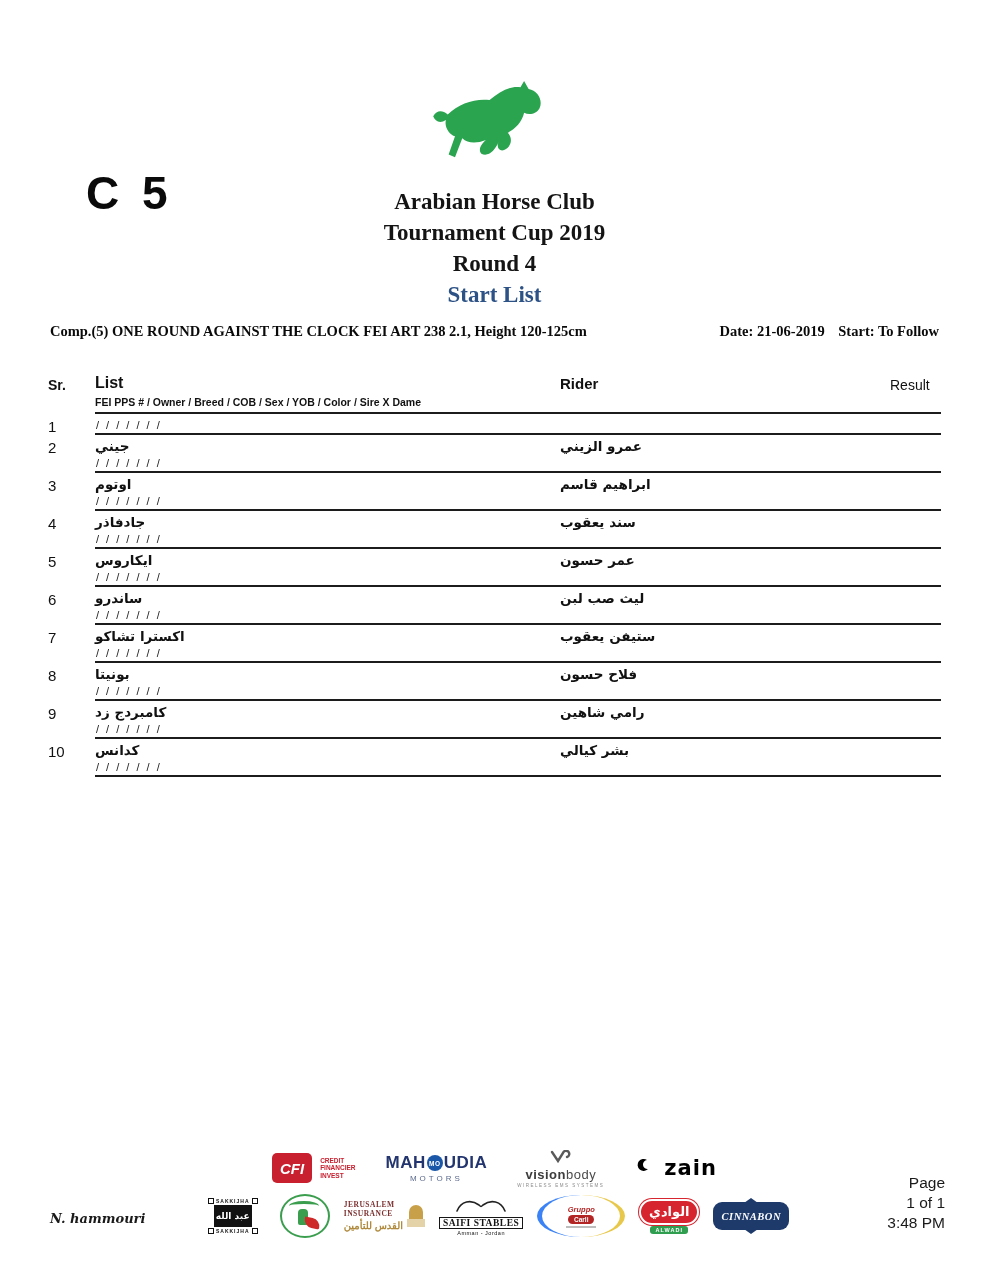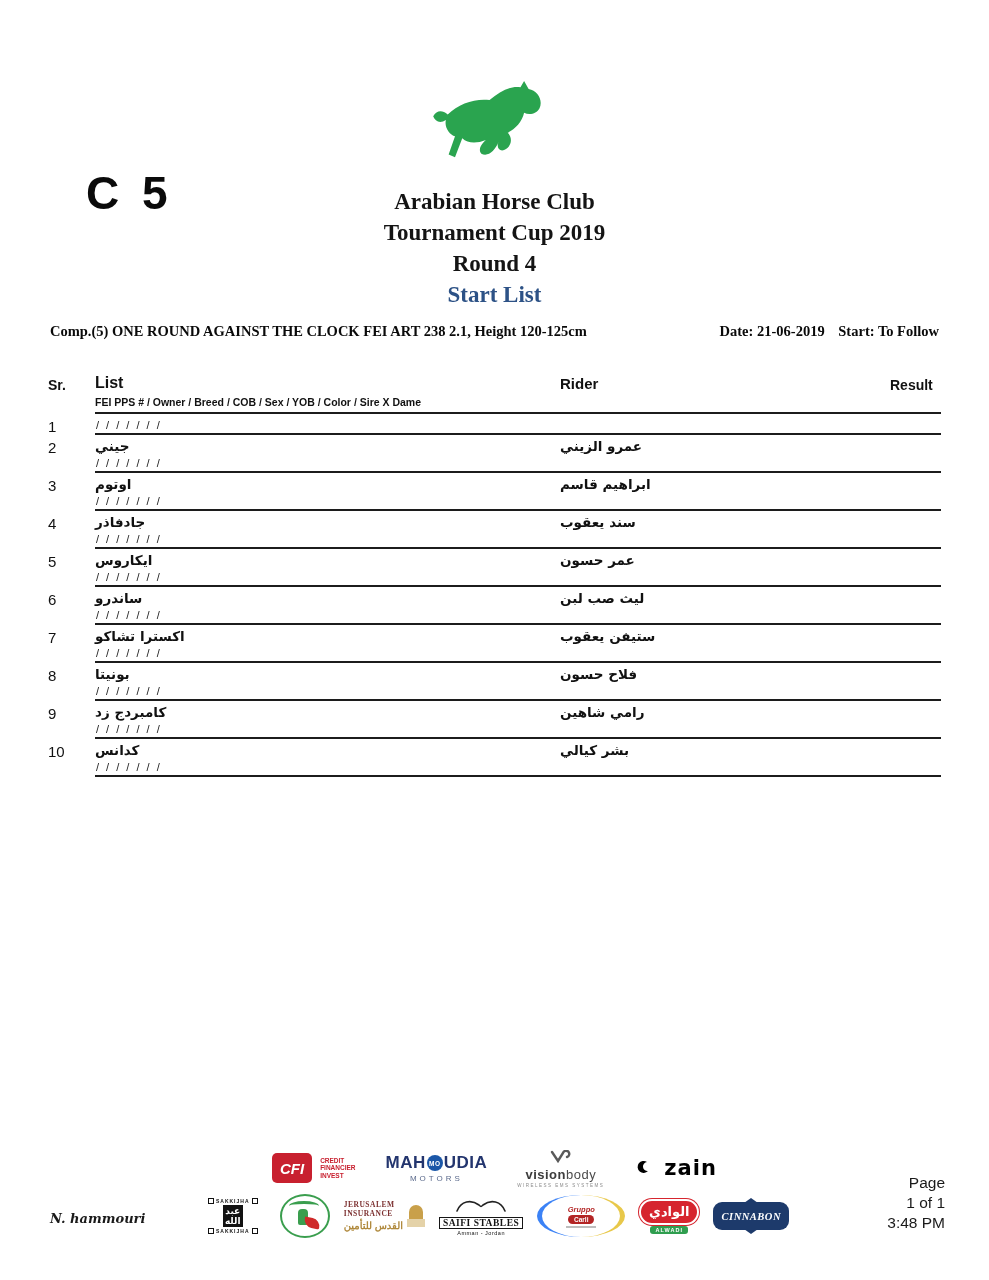--- a/index.html
+++ b/index.html
@@ -22,21 +22,21 @@
   .date-start span{margin-left:10px;}
 
   
   .start-table{position:absolute;left:48px;top:374px;width:893px;}
   .thead{display:flex;}
   .th-sr{width:47px;font-weight:bold;font-size:14px;padding-top:3px;}
   .thead-body{flex:1;}
   .th-line{display:flex;}
   .th-horse{width:465px;font-weight:bold;font-size:16px;}
   .th-rider{width:302px;font-weight:bold;font-size:15px;padding-top:1px;}
-  .th-result{flex:1;font-weight:bold;font-size:14px;padding-top:3px;padding-left:28px;}
+  .th-result{flex:1;font-weight:normal;font-size:14px;padding-top:3px;padding-left:28px;}
   .subheader{font-weight:bold;font-size:10.5px;padding:3px 0 4px;border-bottom:2px solid #1c1c1c;}
   .row{display:flex;}
   .row-sr{width:47px;font-size:15px;padding-top:4px;}
   .row-body{flex:1;border-bottom:2px solid #1c1c1c;padding-top:3px;}
   .name-line{display:flex;height:17px;}
   .horse-name{width:465px;}
   .rider-name{flex:1;}
   .arabic{font-family:"DejaVu Sans",sans-serif;font-weight:bold;font-size:13.5px;
           direction:rtl;text-align:left;line-height:17px;}
   .detail-line{font-size:11px;line-height:12px;padding:2px 0 2px 1px;letter-spacing:2px;color:#222;}
@@ -58,28 +58,28 @@
   .mah-circle{width:16px;height:16px;border-radius:50%;background:#1b57a8;color:#fff;
               font-size:6.5px;font-weight:bold;display:flex;align-items:center;
               justify-content:center;margin:0 1px;}
   .mah-sub{font-size:8px;letter-spacing:3px;color:#5b6a8c;margin-top:1px;}
 
   .visionbody{text-align:center;color:#4a4a4a;}
   .vb-name{font-size:13px;letter-spacing:.5px;}
   .vb-name b{color:#3c3c3c;}
   .vb-sub{font-size:4.5px;letter-spacing:1.5px;color:#8a8a8a;margin-top:1px;}
 
-  .zain{display:flex;align-items:flex-end;gap:12px;color:#000;}
+  .zain{display:flex;align-items:flex-start;gap:12px;color:#000;}
   .zain-text{font-size:21px;font-weight:bold;letter-spacing:1px;font-family:"DejaVu Sans",sans-serif;}
 
   .sakkijha{text-align:center;color:#111;width:66px;}
   .sak-cap{font-size:5px;font-weight:bold;letter-spacing:1px;display:flex;
            align-items:center;justify-content:center;gap:2px;}
   .sak-sq{width:4px;height:4px;border:1px solid #111;display:inline-block;}
-  .sak-box{margin:1px auto;width:20px;height:22px;background:#121212;color:#fff;
+  .sak-box{margin:1px auto;width:38px;height:22px;background:#121212;color:#fff;
            display:flex;align-items:center;justify-content:center;}
   .sak-ar{font-family:"DejaVu Sans",sans-serif;font-size:9px;font-weight:bold;line-height:10px;}
 
   .emblem{width:46px;height:40px;border:2px solid #3a9e4e;border-radius:50%;
           position:relative;background:#fff;overflow:hidden;}
   .emblem .squiggle{position:absolute;top:5px;left:7px;width:30px;height:7px;
           border-top:3px solid #3a9e4e;border-radius:50%;}
   .emblem .mascot{position:absolute;top:13px;left:16px;width:10px;height:16px;
           background:#3a9e4e;border-radius:4px 4px 2px 2px;}
   .emblem .cape{position:absolute;top:22px;left:22px;width:16px;height:10px;

